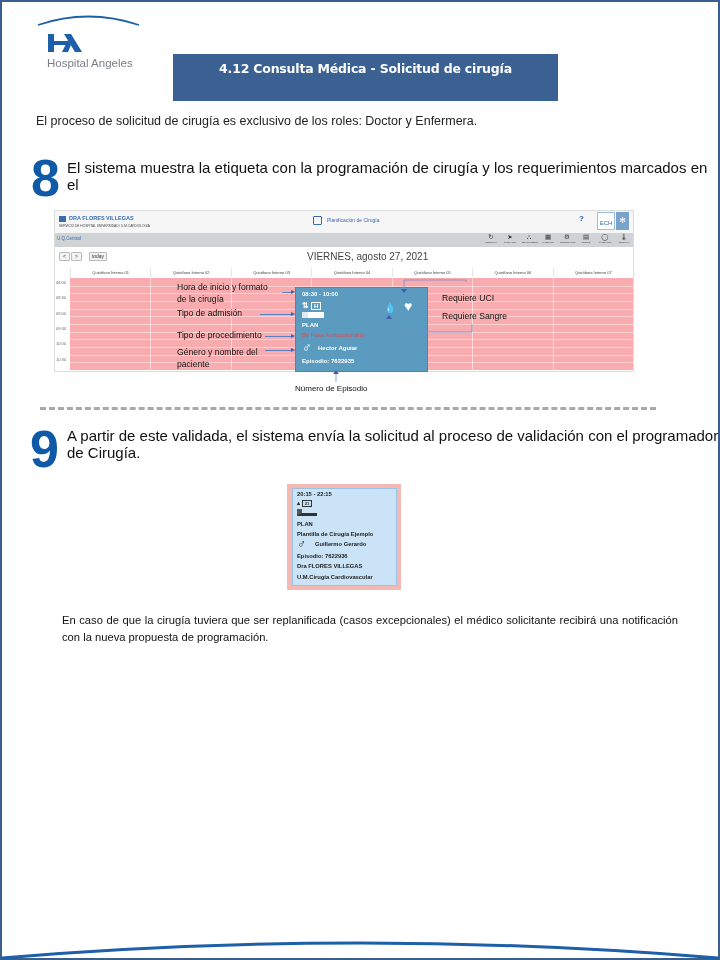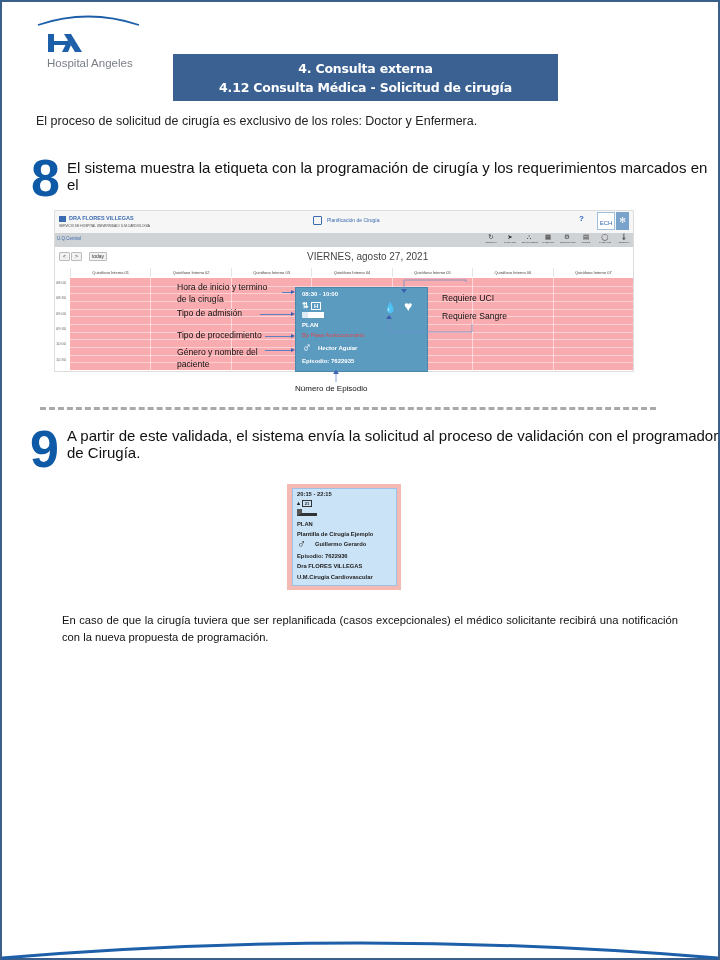--- a/index.html
+++ b/index.html
@@ -78,21 +78,20 @@
   <svg class="logo-mark" width="40" height="22" viewBox="0 0 40 22">
     <rect x="2" y="2" width="6" height="18" fill="#1d5fa8"></rect>
     <rect x="2" y="9" width="20" height="4" fill="#1d5fa8"></rect>
     <polygon points="18,2 25,2 36,20 29,20" fill="#1d5fa8"></polygon>
     <polygon points="22,8 16,20 22,20 25,13" fill="#1d5fa8"></polygon>
   </svg>
   <div class="logo-text">Hospital Angeles</div>
 </div>
 
 <div class="title-banner">
-  <div>4. Consulta externa</div>
   <div>4.12 Consulta Médica - Solicitud de cirugía</div>
 </div>
 
 <div class="intro">El proceso de solicitud de cirugía es exclusivo de los roles: Doctor y Enfermera.</div>
 
 <div class="step-num" style="left:31px; top:152px;">8</div>
 <div class="step-text" style="left:67px; top:159px;">
   <div>El sistema muestra la etiqueta con la programación de cirugía y los requerimientos marcados en el</div>
 </div>
 
@@ -168,21 +167,21 @@
     <div class="line card-red" style="top:44px;">By Pass Aortocoronario</div>
     <div class="line" style="top:52px; font-size:13px; font-weight:normal;">♂</div>
     <div class="line" style="left:22px; top:57px;">Hector Aguiar</div>
     <div class="line" style="top:70px;">Episodio: 7622935</div>
     <div style="position:absolute; left:88px; top:14px; color:#e0484c; font-size:10px;">💧</div>
     <div style="position:absolute; left:108px; top:10px; color:#fff; font-size:14px;">♥</div>
   </div>
 </div>
 
 <div class="annot" style="left:177px; top:281px;">
-  <div>Hora de inicio y termino</div>
+  <div>Hora de inicio y formato</div>
   <div>de la cirugía</div>
 </div>
 <div class="arrow-h" style="left:282px; top:292px; width:10px;"></div>
 <div class="annot" style="left:177px; top:307px;">Tipo de admisión</div>
 <div class="arrow-h" style="left:260px; top:314px; width:32px;"></div>
 <div class="annot" style="left:177px; top:329px;">Tipo de procedimiento</div>
 <div class="arrow-h" style="left:265px; top:336px; width:27px;"></div>
 <div class="annot" style="left:177px; top:346px;">
   <div>Género y nombre del</div>
   <div>paciente</div>

